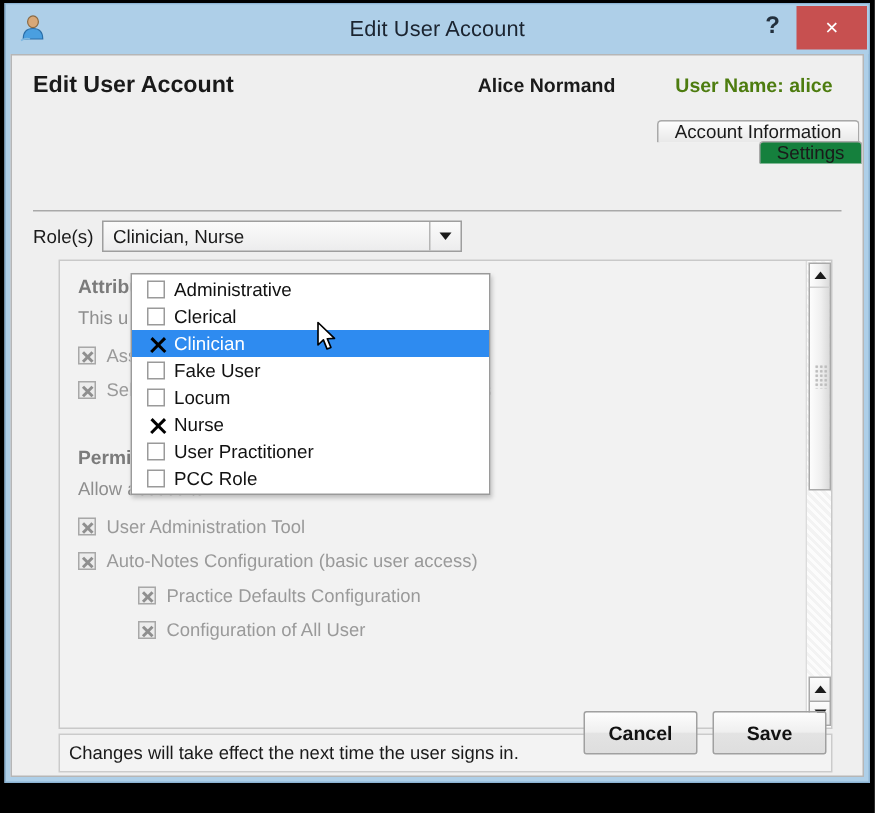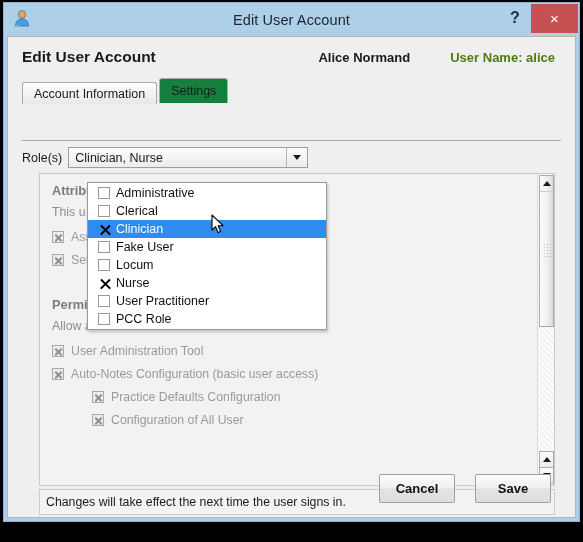--- a/index.html
+++ b/index.html
@@ -97,20 +97,21 @@
     margin-right: 6px;
   }
 
   
   .tabs {
     position: relative;
     margin: 13px 0 0 14px;
     height: 24px;
     display: flex;
     align-items: flex-end;
+    flex-direction: column;
   }
   .tab {
     height: 22px;
     padding: 0 11px;
     display: flex; align-items: center;
     font-size: 12.5px;
     color: #1a1a1a;
     background: linear-gradient(to bottom,#fdfdfd 0%,#e8e8e8 100%);
     border: 1px solid #a9a9a9;
     border-bottom: none;
@@ -334,21 +335,21 @@
     display: flex; align-items: center;
     padding-left: 6px;
     font-size: 12.3px;
     color: #1a1a1a;
   }
 
   
   .footer {
     position: absolute;
     right: 24px; bottom: 14px;
-    display: flex; gap: 20px;
+    display: flex; gap: 10px;
   }
   .btn {
     width: 76px; height: 29px;
     background: linear-gradient(to bottom,#fdfdfd 0%,#efefef 48%,#e3e3e3 52%,#dedede 100%);
     border: 1px solid #a0a0a0;
     border-radius: 2px;
     font-size: 13px; font-weight: bold; color: #111;
     display: flex; align-items: center; justify-content: center;
     cursor: pointer;
   }

